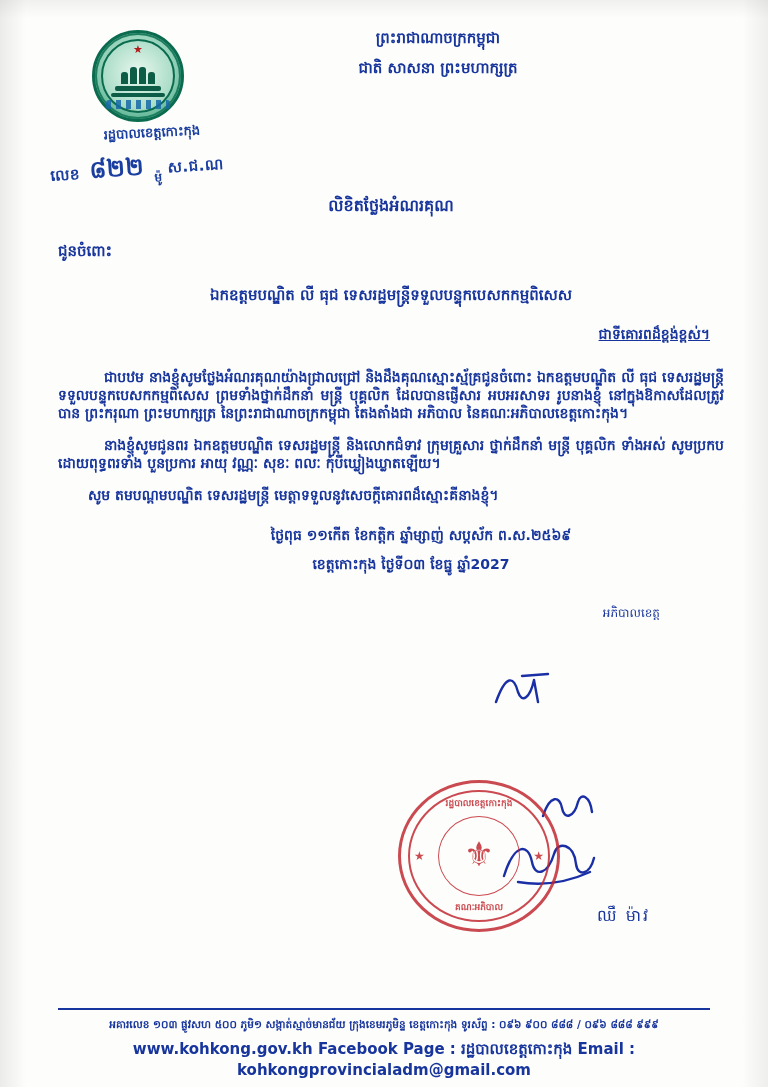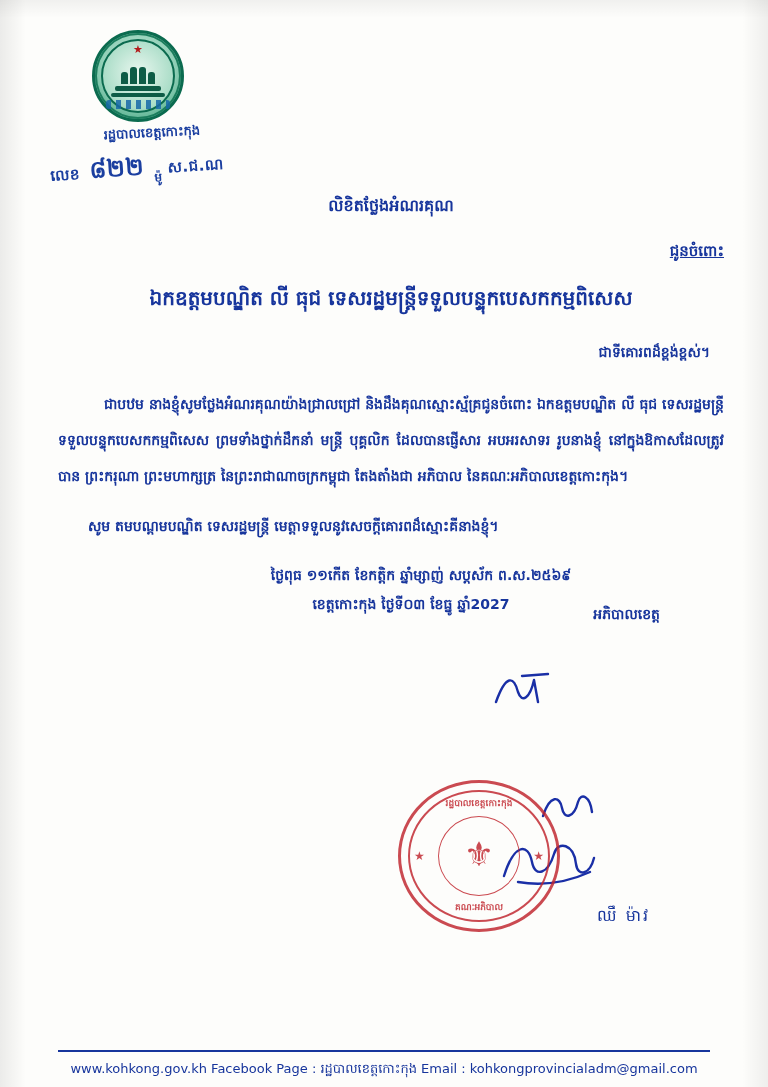--- a/index.html
+++ b/index.html
@@ -179,42 +179,42 @@
     top: 195px;
     color: #17359c;
   }
   .title {
     text-align: center;
     font-size: 16px;
     font-weight: bold;
     margin-bottom: 22px;
   }
   .subtitle {
-    text-align: right;
+    text-align: left;
     font-size: 15px;
     font-weight: bold;
     margin-bottom: 22px;
-    text-decoration: underline;
   }
   .recipient {
     text-align: center;
-    font-size: 20px;
-    font-weight: bold;
-    margin-bottom: 28px;
+    font-size: 15px;
+    font-weight: bold;
+    margin-bottom: 18px;
   }
   .salutation {
     text-align: right;
     font-size: 14px;
     font-weight: bold;
     margin-right: 14px;
     margin-bottom: 22px;
+    text-decoration: underline;
   }
   p.para {
     font-size: 14px;
-    line-height: 36px;
+    line-height: 18px;
     text-align: justify;
     text-indent: 46px;
     margin: 0 0 14px 0;
     font-weight: bold;
   }
   p.para.last {
     text-indent: 30px;
   }
   .date-line {
     text-align: center;
@@ -227,23 +227,23 @@
     text-align: center;
     font-size: 14px;
     font-weight: bold;
     margin-top: 8px;
     margin-left: 40px;
   }
   .signer-role {
     position: absolute;
     right: 108px;
     top: 605px;
-    font-size: 14px;
+    font-size: 12px;
     color: #17359c;
-    font-weight: bold;
+    font-weight: normal;
   }
   .signer-name {
     position: absolute;
     right: 118px;
     top: 905px;
     font-size: 16px;
     color: #17359c;
     font-weight: normal;
     letter-spacing: 2px;
   }
@@ -331,22 +331,22 @@
     background: #17359c;
     margin: 0 58px 8px 58px;
   }
   .footer .f1 {
     font-size: 10.5px;
     font-weight: bold;
     margin-bottom: 6px;
     padding: 0 40px;
   }
   .footer .f2 {
-    font-size: 13px;
-    font-weight: normal;
+    font-size: 15px;
+    font-weight: bold;
     padding: 0 40px;
   }
 </style>
 </head>
 <body>
 
 <div class="page">
 
   <div class="paper-shade-left"></div>
   <div class="paper-shade-right"></div>
@@ -369,28 +369,33 @@
 
   <div class="prov-name">រដ្ឋបាលខេត្តកោះកុង</div>
 
   <div class="doc-number">
     <span>លេខ</span>
     <span class="num">៨២២</span>
     <span class="sub">ម៉ូ</span>
     <span>ស.ជ.ណ</span>
   </div>
 
+  <div class="motto">
+    <div class="line1">ព្រះរាជាណាចក្រកម្ពុជា</div>
+    <div class="line2">ជាតិ សាសនា ព្រះមហាក្សត្រ</div>
+  </div>
 
   <div class="body-wrap">
     <div class="title">លិខិតថ្លែងអំណរគុណ</div>
     <div class="subtitle">ជូនចំពោះ</div>
     <div class="recipient">ឯកឧត្តមបណ្ឌិត លី ធុជ ទេសរដ្ឋមន្ត្រីទទួលបន្ទុកបេសកកម្មពិសេស</div>
     <div class="salutation">ជាទីគោរពដ៏ខ្ពង់ខ្ពស់។</div>
 
     <p class="para">ជាបឋម នាងខ្ញុំសូមថ្លែងអំណរគុណយ៉ាងជ្រាលជ្រៅ និងដឹងគុណស្មោះស្ម័គ្រជូនចំពោះ ឯកឧត្តមបណ្ឌិត លី ធុជ ទេសរដ្ឋមន្ត្រីទទួលបន្ទុកបេសកកម្មពិសេស ព្រមទាំងថ្នាក់ដឹកនាំ មន្ត្រី បុគ្គលិក ដែលបានផ្ញើសារ អបអរសាទរ រូបនាងខ្ញុំ នៅក្នុងឱកាសដែលត្រូវ បាន ព្រះករុណា ព្រះមហាក្សត្រ នៃព្រះរាជាណាចក្រកម្ពុជា តែងតាំងជា អភិបាល នៃគណៈអភិបាលខេត្តកោះកុង។</p>
+    <p class="para">នាងខ្ញុំសូមជូនពរ ឯកឧត្តមបណ្ឌិត ទេសរដ្ឋមន្ត្រី និងលោកជំទាវ ក្រុមគ្រួសារ ថ្នាក់ដឹកនាំ មន្ត្រី បុគ្គលិក ទាំងអស់ សូមប្រកបដោយពុទ្ធពរទាំង បួនប្រការ អាយុ វណ្ណៈ សុខៈ ពលៈ កុំបីឃ្លៀងឃ្លាតឡើយ។</p>
     <p class="para last">សូម តមបណ្តមបណ្ឌិត ទេសរដ្ឋមន្ត្រី មេត្តាទទួលនូវសេចក្តីគោរពដ៏ស្មោះគីនាងខ្ញុំ។</p>
 
     <div class="date-line">ថ្ងៃពុធ ១១កើត ខែកត្តិក ឆ្នាំម្សាញ់ សប្ដស័ក ព.ស.២៥៦៩</div>
     <div class="place-line">ខេត្តកោះកុង ថ្ងៃទី០៣ ខែធ្នូ ឆ្នាំ2027</div>
   </div>
 
   <div class="signer-role">អភិបាលខេត្ត</div>
   <div class="signer-name">ឈឹ ម៉ាវ</div>
 
   <svg class="sig-pen sig-1" width="60" height="36" viewBox="0 0 60 36">
@@ -411,16 +416,17 @@
     <div class="circ3"></div>
     <div class="emb">⚜</div>
     <div class="txt-top">រដ្ឋបាលខេត្តកោះកុង</div>
     <div class="txt-bottom">គណៈអភិបាល</div>
     <div class="star-l">★</div>
     <div class="star-r">★</div>
   </div>
 
   <div class="footer">
     <div class="rule"></div>
+    <div class="f1">អគារលេខ ១០៣ ផ្លូវសហ ៥០០ ភូមិ១ សង្កាត់ស្មាច់មានជ័យ ក្រុងខេមរភូមិន្ទ ខេត្តកោះកុង ទូរស័ព្ទ : ០៩៦ ៩០០ ៨៨៨ / ០៩៦ ៨៨៨ ៩៩៩</div>
     <div class="f2">www.kohkong.gov.kh  Facebook Page : រដ្ឋបាលខេត្តកោះកុង  Email : kohkongprovincialadm@gmail.com</div>
   </div>
 
 </div>
 
 </body></html>

